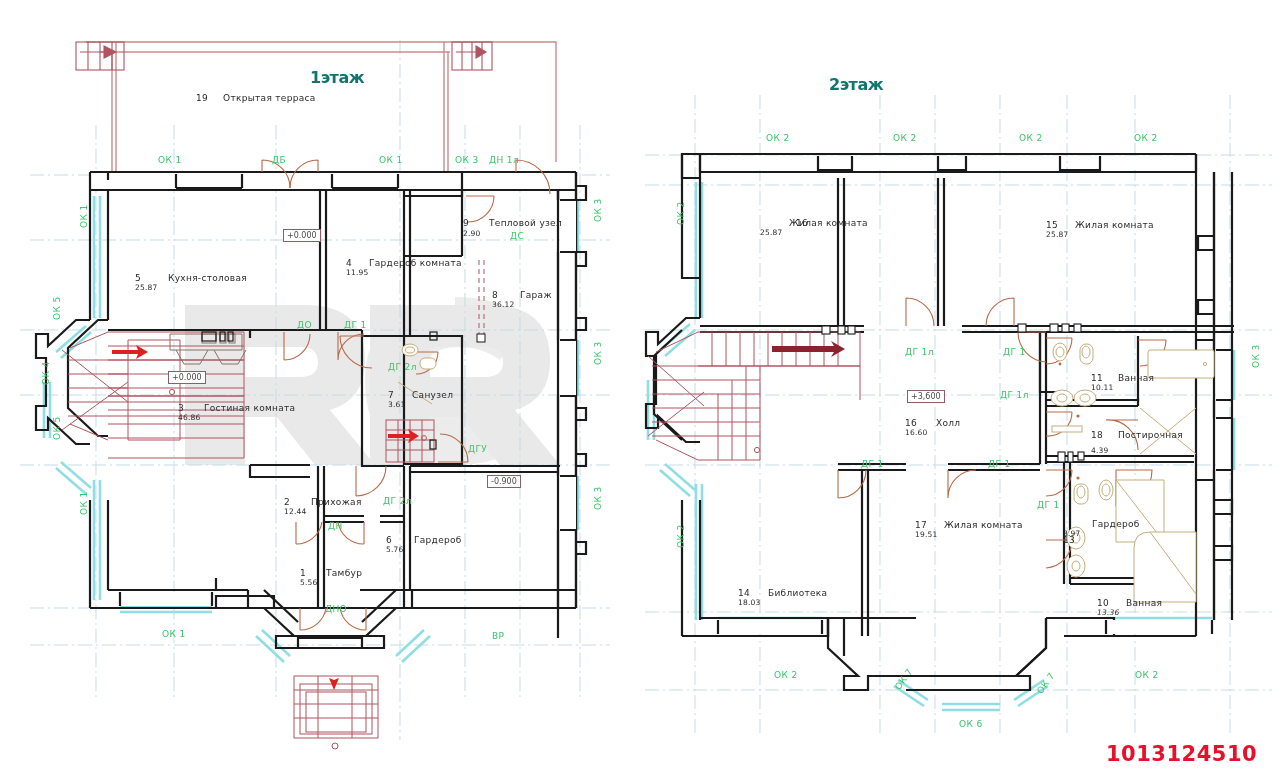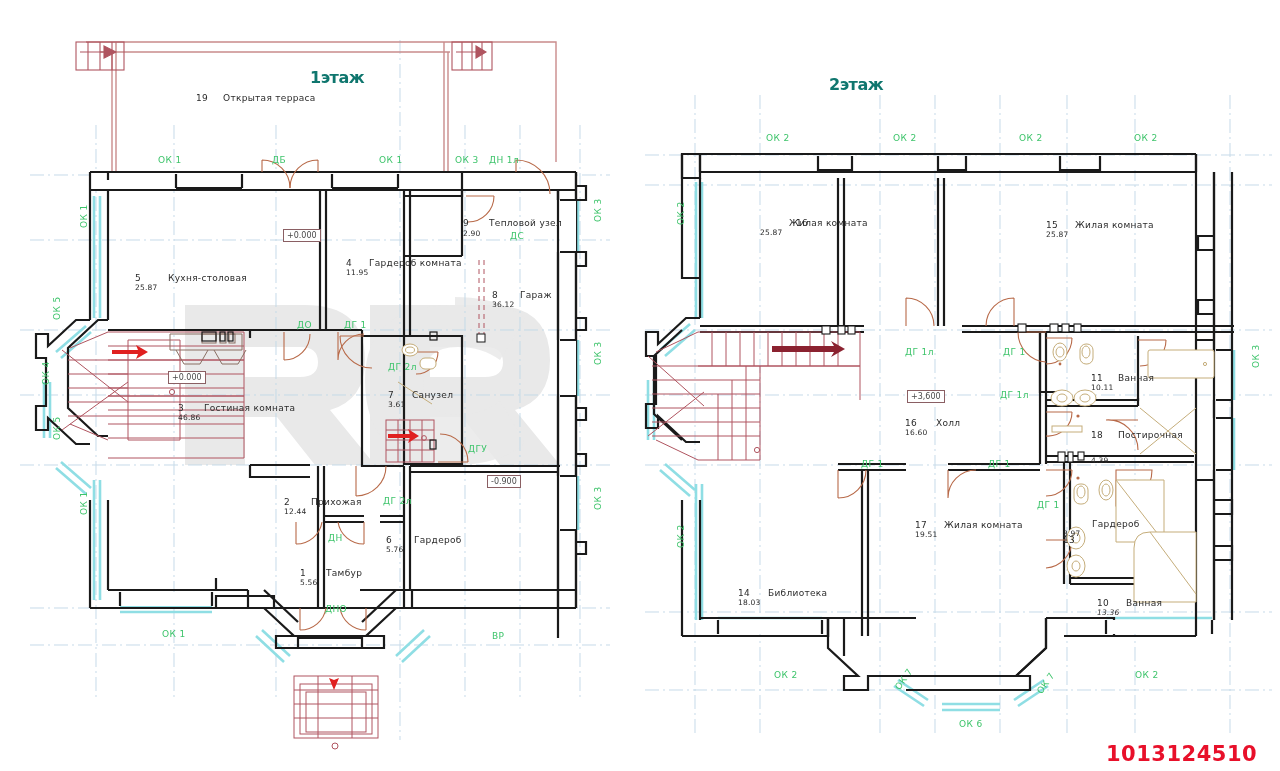--- a/index.html
+++ b/index.html
@@ -564,41 +564,41 @@
       <div class="lbl tag-green" style="left: 52px; top: 440px; transform-origin: left top; transform: rotate(-90deg);">ОК 5</div>
       <div class="lbl tag-green" style="left: 79px; top: 515px; transform-origin: left top; transform: rotate(-90deg);">ОК 1</div>
       <div class="lbl tag-green" style="left: 593px; top: 222px; transform-origin: left top; transform: rotate(-90deg);">ОК 3</div>
       <div class="lbl tag-green" style="left: 593px; top: 365px; transform-origin: left top; transform: rotate(-90deg);">ОК 3</div>
       <div class="lbl tag-green" style="left: 593px; top: 510px; transform-origin: left top; transform: rotate(-90deg);">ОК 3</div>
       <div class="lbl tag-green" style="left: 297px; top: 320px;">ДО</div>
       <div class="lbl tag-green" style="left: 344px; top: 320px;">ДГ 1</div>
       <div class="lbl tag-green" style="left: 388px; top: 362px;">ДГ 2л</div>
       <div class="lbl tag-green" style="left: 468px; top: 444px;">ДГУ</div>
       <div class="lbl tag-green" style="left: 383px; top: 496px;">ДГ 2л</div>
-      <div class="lbl tag-green" style="left: 328px; top: 521px; margin-top: 12px;">ДН</div>
+      <div class="lbl tag-green" style="left: 328px; top: 521px;">ДН</div>
       <div class="lbl tag-green" style="left: 325px; top: 604px;">ДНО</div>
       <div class="lbl tag-green" style="left: 162px; top: 629px;">ОК 1</div>
       <div class="lbl tag-green" style="left: 492px; top: 631px;">ВР</div>
       <div class="lbl elev" style="left: 283px; top: 229px;">+0.000</div>
       <div class="lbl elev" style="left: 168px; top: 371px;">+0.000</div>
       <div class="lbl elev" style="left: 487px; top: 475px;">-0.900</div>
       <div class="lbl room-num" style="left: 760px; top: 218px; margin-left: 36px;">16</div>
       <div class="lbl room-area" style="left: 760px; top: 228px;">25.87</div>
       <div class="lbl room-name" style="left: 789px; top: 218px;">Жилая комната</div>
       <div class="lbl room-num" style="left: 1046px; top: 220px;">15</div>
       <div class="lbl room-area" style="left: 1046px; top: 230px;">25.87</div>
       <div class="lbl room-name" style="left: 1075px; top: 220px;">Жилая комната</div>
       <div class="lbl room-num" style="left: 1091px; top: 373px;">11</div>
       <div class="lbl room-area" style="left: 1091px; top: 383px;">10.11</div>
       <div class="lbl room-name" style="left: 1118px; top: 373px;">Ванная</div>
       <div class="lbl room-num" style="left: 905px; top: 418px;">16</div>
       <div class="lbl room-area" style="left: 905px; top: 428px;">16.60</div>
       <div class="lbl room-name" style="left: 936px; top: 418px;">Холл</div>
       <div class="lbl room-num" style="left: 1091px; top: 430px;">18</div>
-      <div class="lbl room-area" style="left: 1091px; top: 456px;">4.39</div>
+      <div class="lbl room-area" style="left: 1091px; top: 446px;">4.39</div>
       <div class="lbl room-name" style="left: 1118px; top: 430px;">Постирочная</div>
       <div class="lbl room-num" style="left: 1063px; top: 519px; margin-top: 16px;">13</div>
       <div class="lbl room-area" style="left: 1063px; top: 529px;">3.97</div>
       <div class="lbl room-name" style="left: 1092px; top: 519px;">Гардероб</div>
       <div class="lbl room-num" style="left: 915px; top: 520px;">17</div>
       <div class="lbl room-area" style="left: 915px; top: 530px;">19.51</div>
       <div class="lbl room-name" style="left: 944px; top: 520px;">Жилая комната</div>
       <div class="lbl room-num" style="left: 1097px; top: 598px;">10</div>
       <div class="lbl room-area" style="left: 1097px; top: 608px; font-style: italic;">13.36</div>
       <div class="lbl room-name" style="left: 1126px; top: 598px;">Ванная</div>

